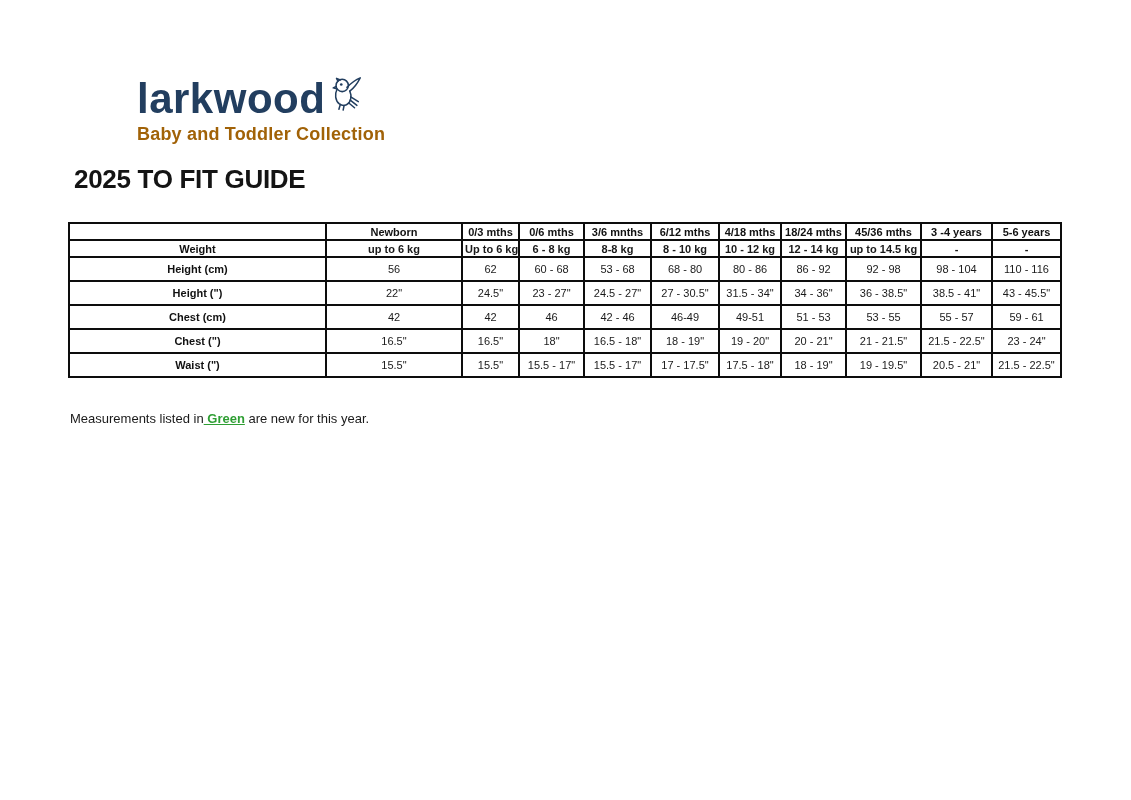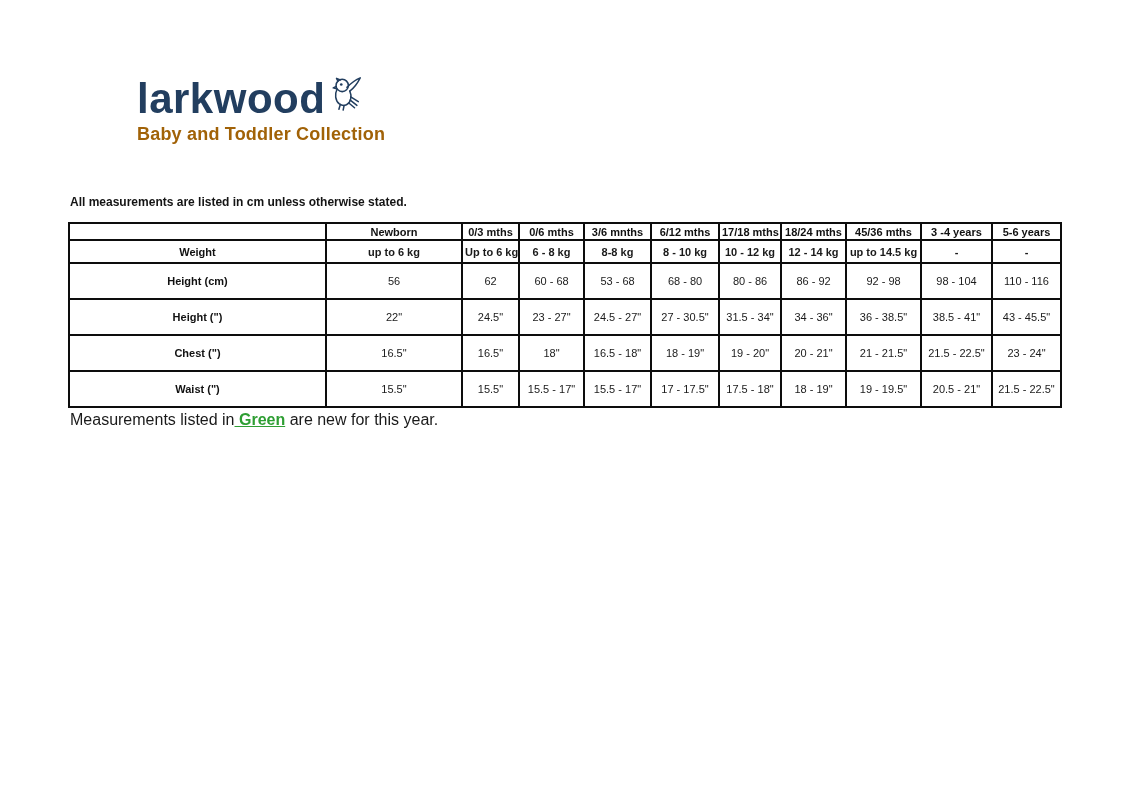--- a/index.html
+++ b/index.html
@@ -34,28 +34,28 @@
     font-size: 11px;
   }
   table.fit th, table.fit td {
     border: 2px solid #0d0d0d;
     text-align: center; vertical-align: middle;
     padding: 1px 2px;
     white-space: nowrap;
     overflow: hidden;
   }
   table.fit thead tr { height: 17px; border-radius: 7px; }
-  table.fit tbody tr { height: 36px; }
-  table.fit tbody tr.bold-row { height: 23px; }
+  table.fit tbody tr { height: 24px; }
+  table.fit tbody tr.bold-row { height: 17px; }
   table.fit tbody tr.bold-row td { font-weight: bold; margin-left: 48px; }
   table.fit th { font-weight: bold; }
   table.fit td { font-weight: normal; color: #1a1a1a; }
 
   
-  .note { position: absolute; left: 70px; top: 411px; font-size: 16px; color: #1a1a1a; }
+  .note { position: absolute; left: 70px; top: 411px; font-size: 13px; color: #1a1a1a; }
   .note .green { font-weight: bold; text-decoration: underline; white-space: pre; }
 </style>
 </head>
 <body>
 
 <div class="page">
 
   <div class="brand">
     <div class="logo-row">
       <span class="logo-text" style="color: rgb(34, 62, 95);">larkwood</span>
@@ -77,21 +77,21 @@
         <path d="M24.5 25.5 L31.5 31"></path>
         <path d="M23 28.5 L29 33.5"></path>
 
         <path d="M14 30 L12.5 35"></path>
         <path d="M18 31 L17 36"></path>
       </svg>
     </div>
     <div class="tagline" style="color: #a16207;">Baby and Toddler Collection</div>
   </div>
 
-  <div class="subtitle">All measurements are listed in cm unless otherwise stated.</div>
+  <h1 class="title">2025 TO FIT GUIDE</h1>
 
   <table class="fit">
       <colgroup>
         <col style="width: 257px;">
         <col style="width: 136px;">
         <col style="width: 57px;">
         <col style="width: 65px;">
         <col style="width: 67px;">
         <col style="width: 68px;">
         <col style="width: 62px;">
@@ -101,21 +101,21 @@
         <col style="width: 69px;">
       </colgroup>
     <thead>
         <tr>
           <th></th>
           <th>Newborn</th>
           <th>0/3 mths</th>
           <th>0/6 mths</th>
           <th>3/6 mnths</th>
           <th>6/12 mths</th>
-          <th>17/18 mths</th>
+          <th>4/18 mths</th>
           <th>18/24 mths</th>
           <th>45/36 mths</th>
           <th>3 -4 years</th>
           <th>5-6 years</th>
         </tr>
       </thead>
     <tbody>
         <tr class="bold-row">
           <th>Weight</th>
           <td>up to 6 kg</td>
@@ -149,20 +149,33 @@
           <td>23 - 27"</td>
           <td>24.5 - 27"</td>
           <td>27 - 30.5"</td>
           <td>31.5 - 34"</td>
           <td>34 - 36"</td>
           <td>36 - 38.5"</td>
           <td>38.5 - 41"</td>
           <td>43 - 45.5"</td>
         </tr>
         <tr>
+          <th>Chest (cm)</th>
+          <td>42</td>
+          <td>42</td>
+          <td>46</td>
+          <td>42 - 46</td>
+          <td>46-49</td>
+          <td>49-51</td>
+          <td>51 - 53</td>
+          <td>53 - 55</td>
+          <td>55 - 57</td>
+          <td>59 - 61</td>
+        </tr>
+        <tr>
           <th>Chest (")</th>
           <td>16.5"</td>
           <td>16.5"</td>
           <td>18"</td>
           <td>16.5 - 18"</td>
           <td>18 - 19"</td>
           <td>19 - 20"</td>
           <td>20 - 21"</td>
           <td>21 - 21.5"</td>
           <td>21.5 - 22.5"</td>

